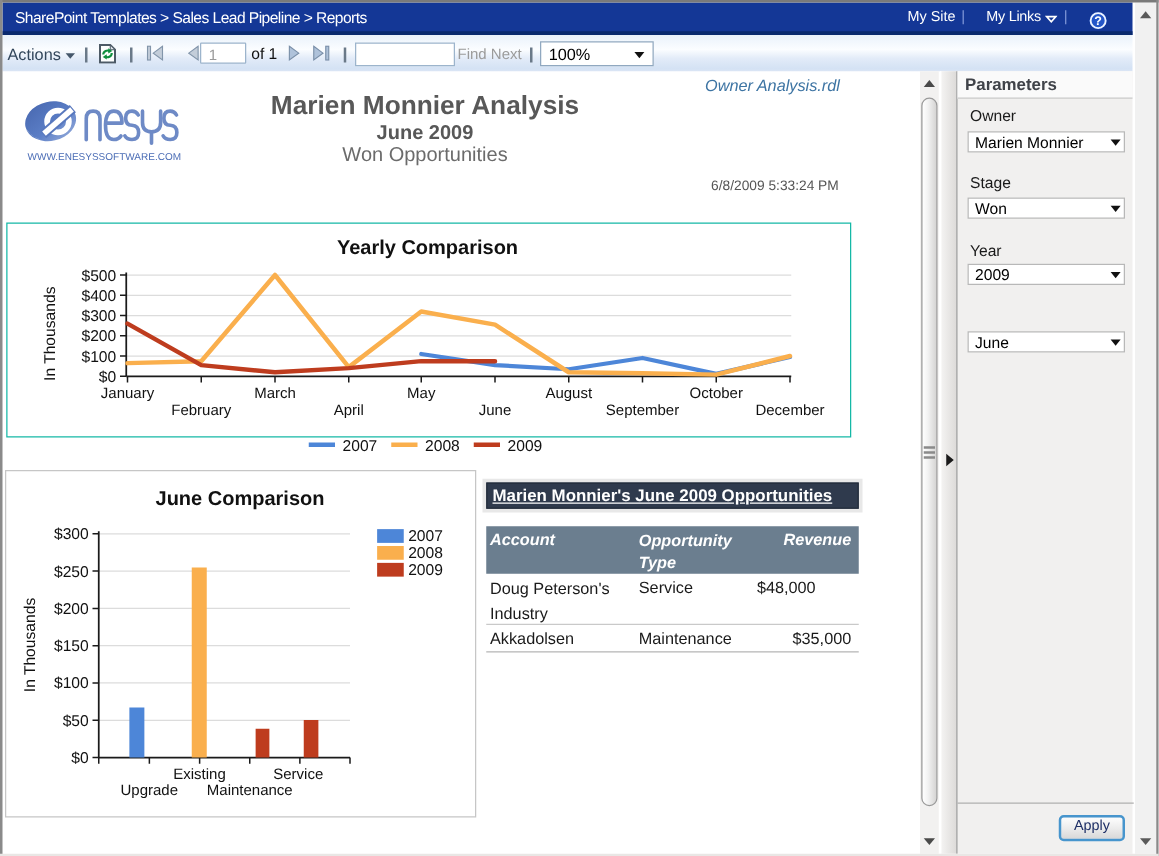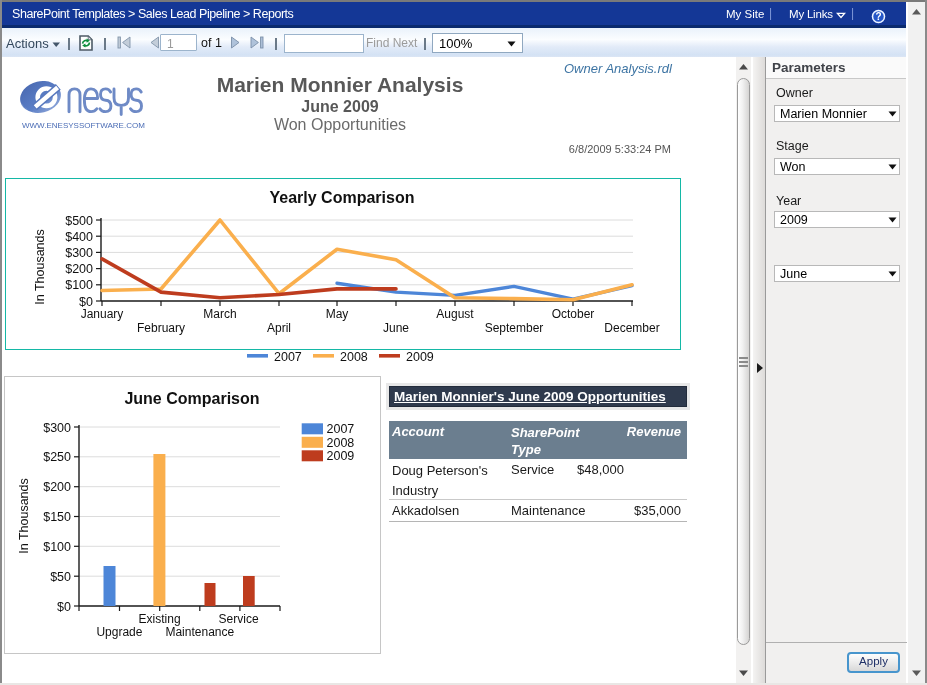--- a/index.html
+++ b/index.html
@@ -244,27 +244,27 @@
         <text x="321.5" y="83">2009</text>
       </g>
     </svg>
   </div>
 
   <div class="abs" style="left:389px;top:386px;width:298px;height:21px;background:#2f3a4d;border:1px solid #232c3b;box-shadow:0 0 0 3px #e8e8e8;">
     <div class="abs" style="left:4px;top:2px;font-size:13.5px;font-weight:bold;color:#fff;text-decoration:underline;">Marien Monnier's June 2009 Opportunities</div>
   </div>
   <div class="abs" style="left:389px;top:421px;width:298px;height:38px;background:#6b7e8f;font-style:italic;">
     <div class="abs" style="left:3px;top:3px;font-size:13px;font-weight:bold;color:#fff;">Account</div>
-    <div class="abs" style="left:122px;top:3px;width:90px;font-size:13px;font-weight:bold;color:#fff;line-height:17px;">SharePoint Type</div>
+    <div class="abs" style="left:122px;top:3px;width:90px;font-size:13px;font-weight:bold;color:#fff;line-height:17px;">Opportunity Type</div>
     <div class="abs" style="left:188px;top:3px;width:104px;text-align:right;font-size:13px;font-weight:bold;color:#fff;">Revenue</div>
   </div>
   <div class="abs" style="left:389px;top:459px;width:298px;height:41px;border-bottom:1px solid #c9c9c9;">
     <div class="abs" style="left:3px;top:2px;width:115px;font-size:13px;color:#1a1a1a;line-height:20px;">Doug Peterson's Industry</div>
     <div class="abs" style="left:122px;top:3px;font-size:13px;color:#1a1a1a;">Service</div>
-    <div class="abs" style="left:188px;top:3px;width:104px;text-align:left;font-size:13px;color:#1a1a1a;">$48,000</div>
+    <div class="abs" style="left:188px;top:3px;width:104px;text-align:center;font-size:13px;color:#1a1a1a;">$48,000</div>
   </div>
   <div class="abs" style="left:389px;top:500px;width:298px;height:22px;border-bottom:1px solid #b5b5b5;">
     <div class="abs" style="left:3px;top:3px;font-size:13px;color:#1a1a1a;">Akkadolsen</div>
     <div class="abs" style="left:122px;top:3px;font-size:13px;color:#1a1a1a;">Maintenance</div>
     <div class="abs" style="left:188px;top:3px;width:104px;text-align:right;font-size:13px;color:#1a1a1a;">$35,000</div>
   </div>
 
   <div class="abs" style="left:736px;top:57px;width:15px;height:626px;background:#f2f1f0;">
     <svg class="abs" style="left:2px;top:6px" width="11" height="8" viewBox="0 0 11 8">
         <path d="M5.5 1 L10 6.5 L1 6.5 Z" fill="#4a4a4a"></path>

